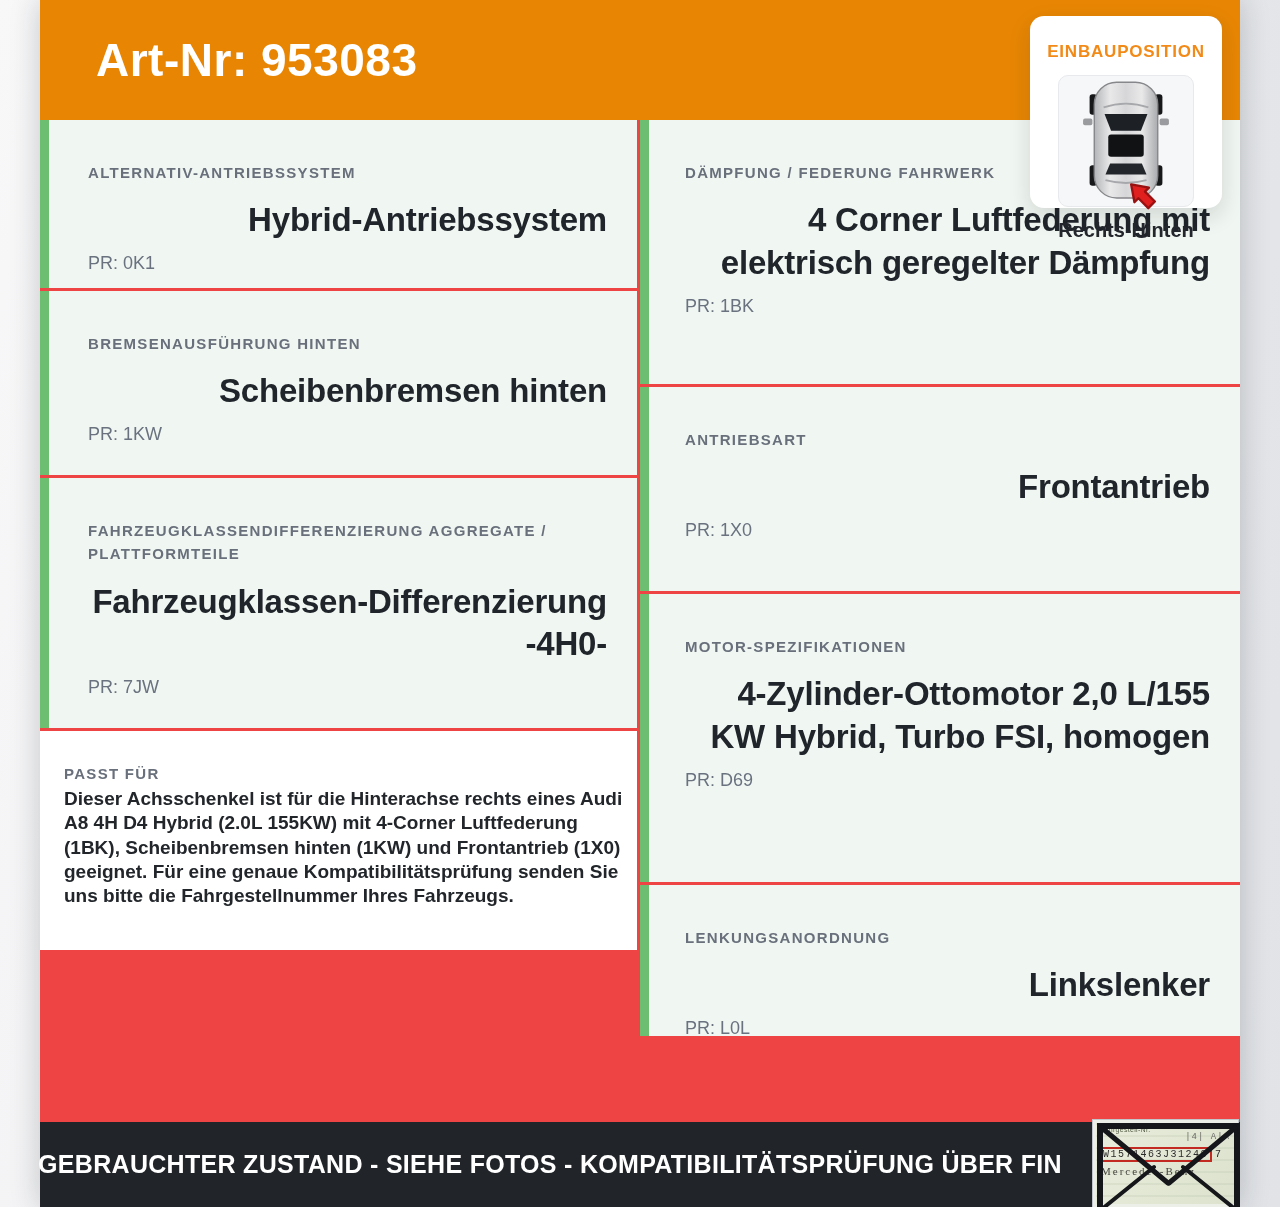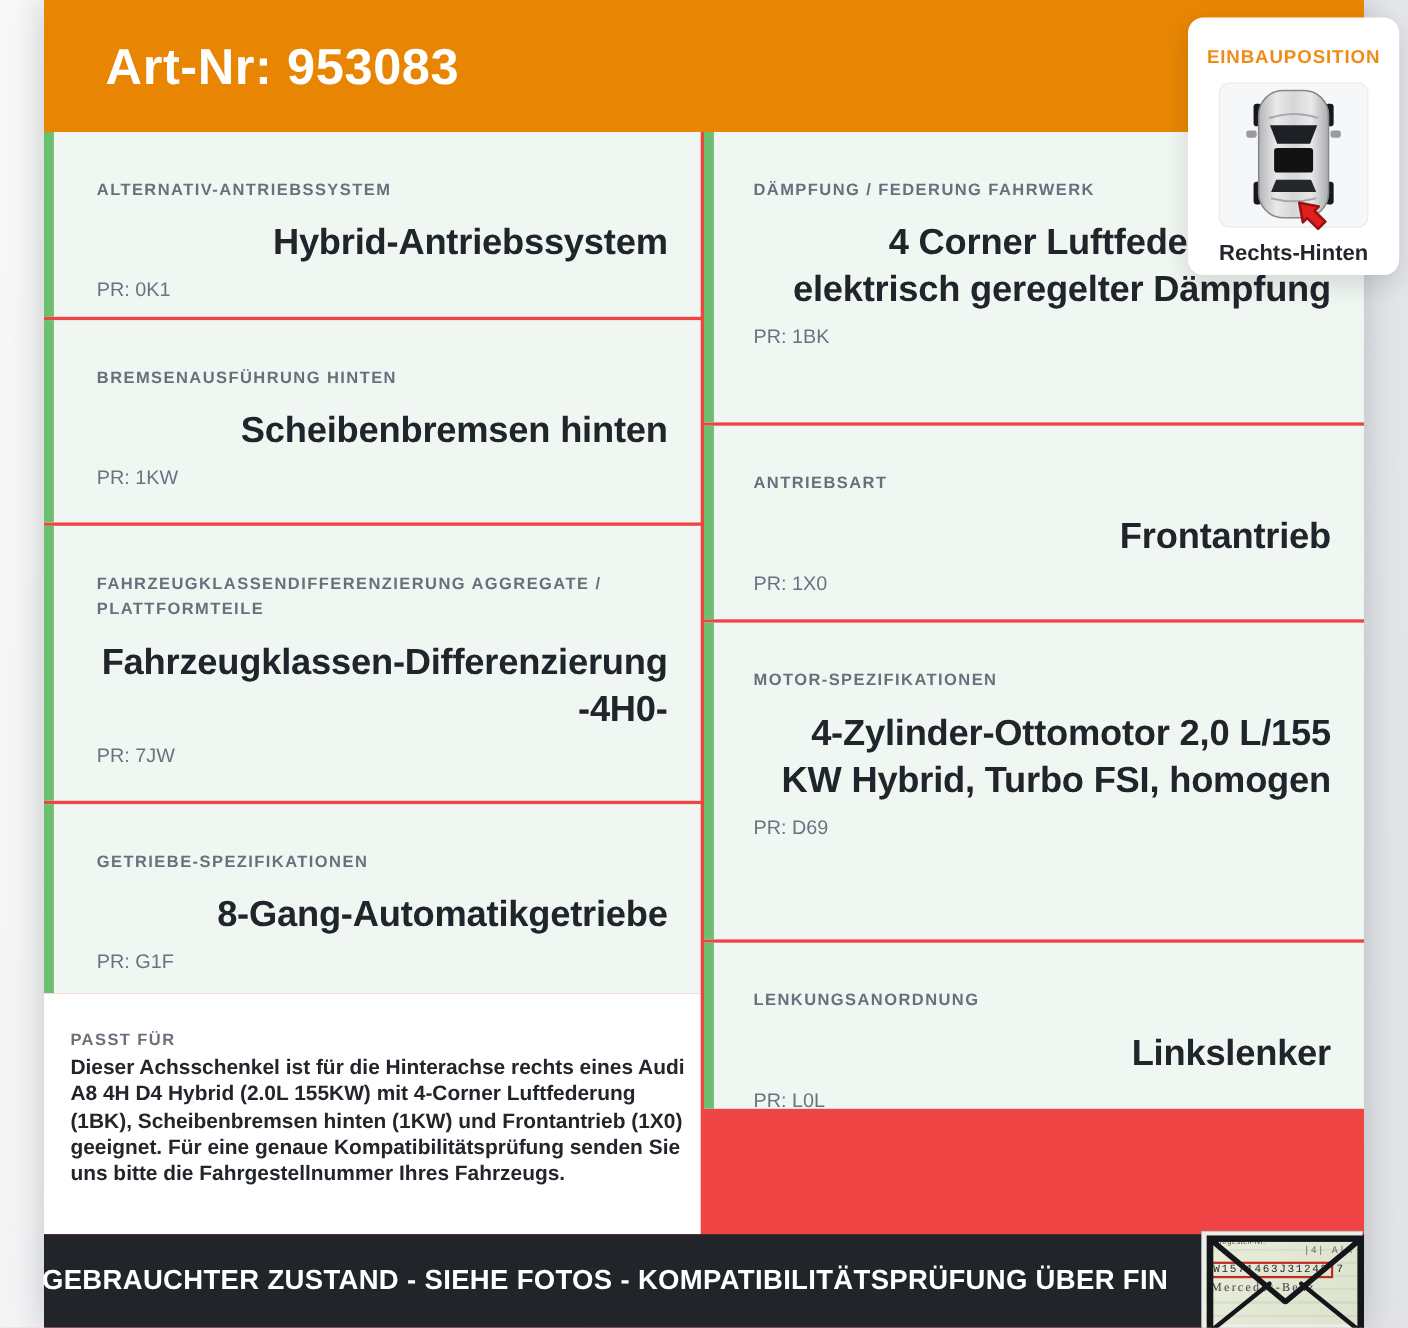--- a/index.html
+++ b/index.html
@@ -48,21 +48,21 @@
   .fits-card {
     background:#ffffff; padding:31px 14px 0 24px; height:219px; overflow:hidden;
   }
   .fits-card .spec-label { margin-bottom:2px; }
   .fits-text {
     font-size:19px; font-weight:600; color:#22262b; line-height:1.27;
     max-width:578px;
   }
   
   .einbau-card {
-    position:absolute; left:1040px; top:16px; width:192px; height:234px;
+    position:absolute; left:990px; top:16px; width:192px; height:192px;
     background:#fff; border-radius:14px;
     box-shadow:0 8px 22px rgba(20,25,30,.14);
     text-align:center; padding-top:26px; z-index:30;
   }
   .einbau-label {
     color:var(--einbau-label-orange, #F28A18);
     font-size:17px; font-weight:700; letter-spacing:.8px;
   }
   .einbau-imgbox {
     width:136px; height:132px; margin:13px auto 0;
@@ -131,41 +131,36 @@
         <h2 class="spec-title">Scheibenbremsen hinten</h2>
         <div class="spec-pr">PR: 1KW</div>
       </section>
 
       <section class="spec-card" style="height:250px">
         <div class="spec-label">FAHRZEUGKLASSENDIFFERENZIERUNG AGGREGATE / PLATTFORMTEILE</div>
         <h2 class="spec-title">Fahrzeugklassen-Differenzierung -4H0-</h2>
         <div class="spec-pr">PR: 7JW</div>
       </section>
 
-      <section class="spec-card" style="height:172px; margin-bottom:0">
-        <div class="spec-label">GETRIEBE-SPEZIFIKATIONEN</div>
-        <h2 class="spec-title">8-Gang-Automatikgetriebe</h2>
-        <div class="spec-pr">PR: G1F</div>
-      </section>
 
       <section class="fits-card">
         <div class="spec-label">PASST FÜR</div>
         <p class="fits-text">Dieser Achsschenkel ist für die Hinterachse rechts eines Audi A8 4H D4 Hybrid (2.0L 155KW) mit 4-Corner Luftfederung (1BK), Scheibenbremsen hinten (1KW) und Frontantrieb (1X0) geeignet. Für eine genaue Kompatibilitätsprüfung senden Sie uns bitte die Fahrgestellnummer Ihres Fahrzeugs.</p>
       </section>
 
     </div>
     <div class="col-right">
 
       <section class="spec-card" style="height:264px">
         <div class="spec-label">DÄMPFUNG / FEDERUNG FAHRWERK</div>
         <h2 class="spec-title">4 Corner Luftfederung mit elektrisch geregelter Dämpfung</h2>
         <div class="spec-pr">PR: 1BK</div>
       </section>
 
-      <section class="spec-card" style="height:176px">
+      <section class="spec-card" style="height:204px">
         <div class="spec-label">ANTRIEBSART</div>
         <h2 class="spec-title">Frontantrieb</h2>
         <div class="spec-pr">PR: 1X0</div>
       </section>
 
       <section class="spec-card" style="height:288px">
         <div class="spec-label">MOTOR-SPEZIFIKATIONEN</div>
         <h2 class="spec-title">4-Zylinder-Ottomotor 2,0 L/155 KW Hybrid, Turbo FSI, homogen</h2>
         <div class="spec-pr">PR: D69</div>
       </section>

